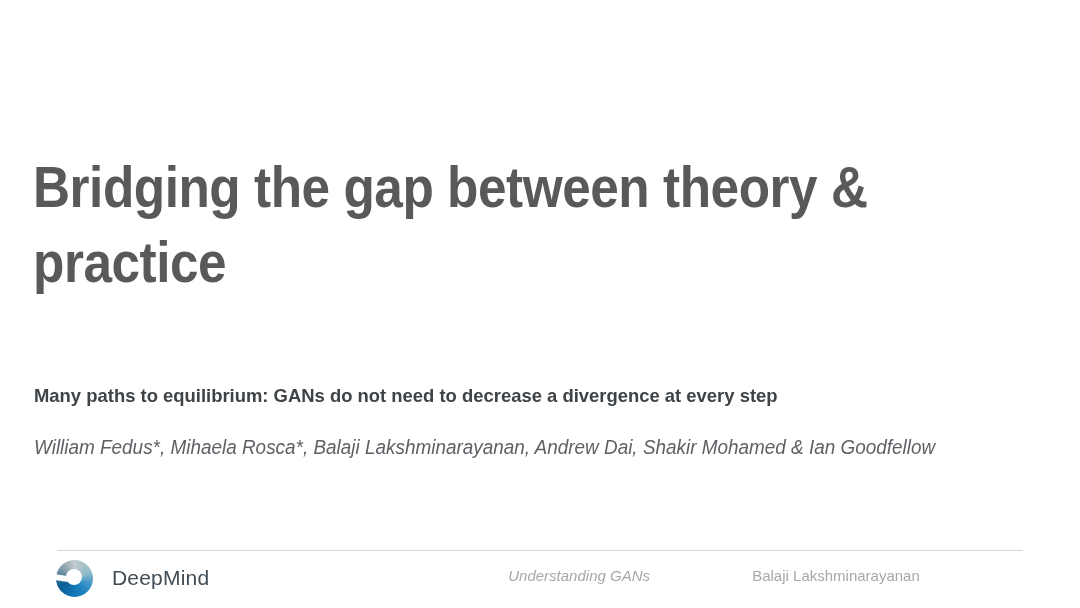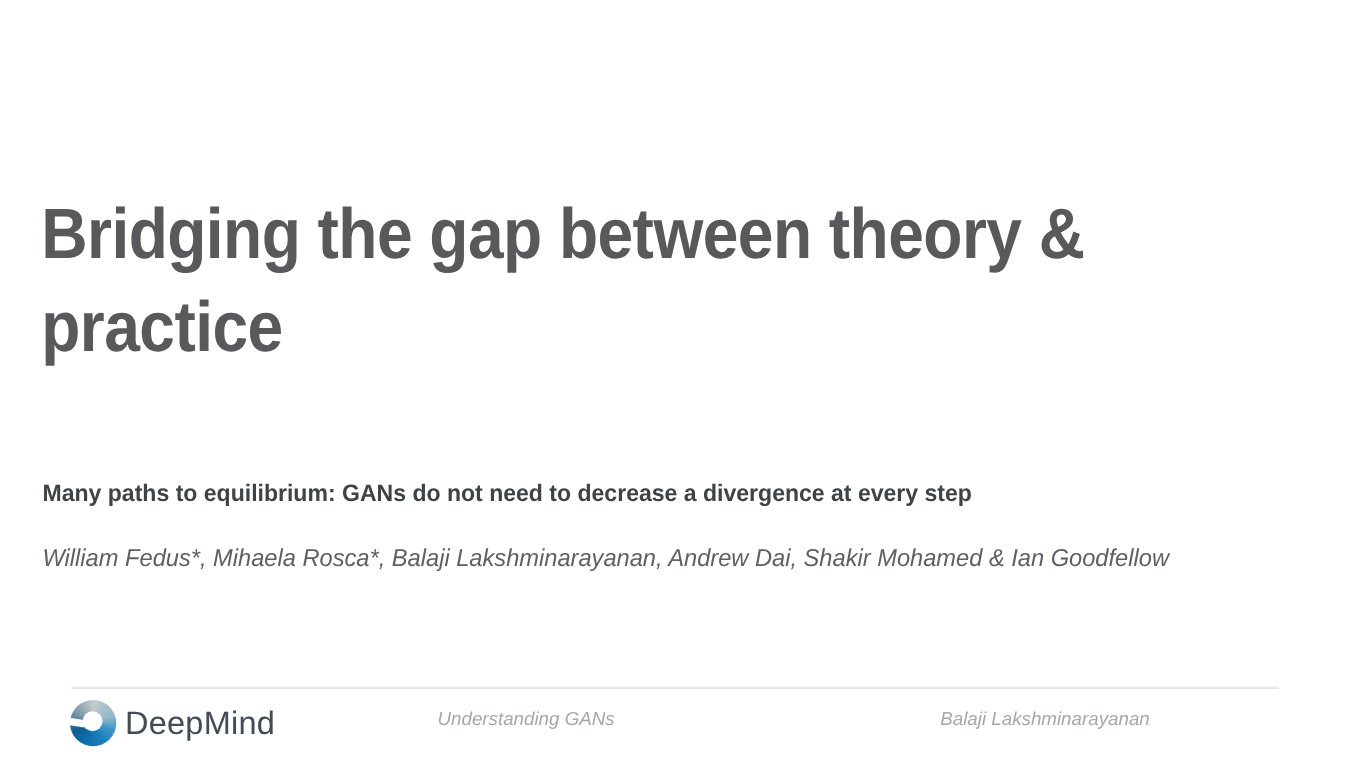--- a/index.html
+++ b/index.html
@@ -108,45 +108,44 @@
   .logo-notch {
     position: absolute;
     left: -2px;
     top: 15px;
     width: 14px;
     height: 6px;
     background: #ffffff;
     transform: rotate(9deg);
   }
   .brand-name {
-    margin-left: 7px;
-    font-size: 26px;
+    margin-left: 19px;
+    font-size: 21px;
     font-weight: 400;
     letter-spacing: 0.2px;
     color: var(--brand_text, #414c55);
   }
   .deck-title {
     position: absolute;
     left: 350px;
     top: 16px;
     width: 300px;
-    text-align: left;
+    text-align: right;
     font-size: 15px;
     font-style: italic;
     color: var(--footer_text, #a5a8aa);
   }
   .presenter {
     position: absolute;
     left: 700px;
     top: 16px;
     width: 272px;
     text-align: center;
     font-size: 15px;
     color: var(--footer_text, #a5a8aa);
-    font-style: italic;
   }
 </style>
 </head>
 <body>
 
 <div class="slide">
 
   <h1 class="slide-title">Bridging the gap between theory &amp;
 practice</h1>
 

